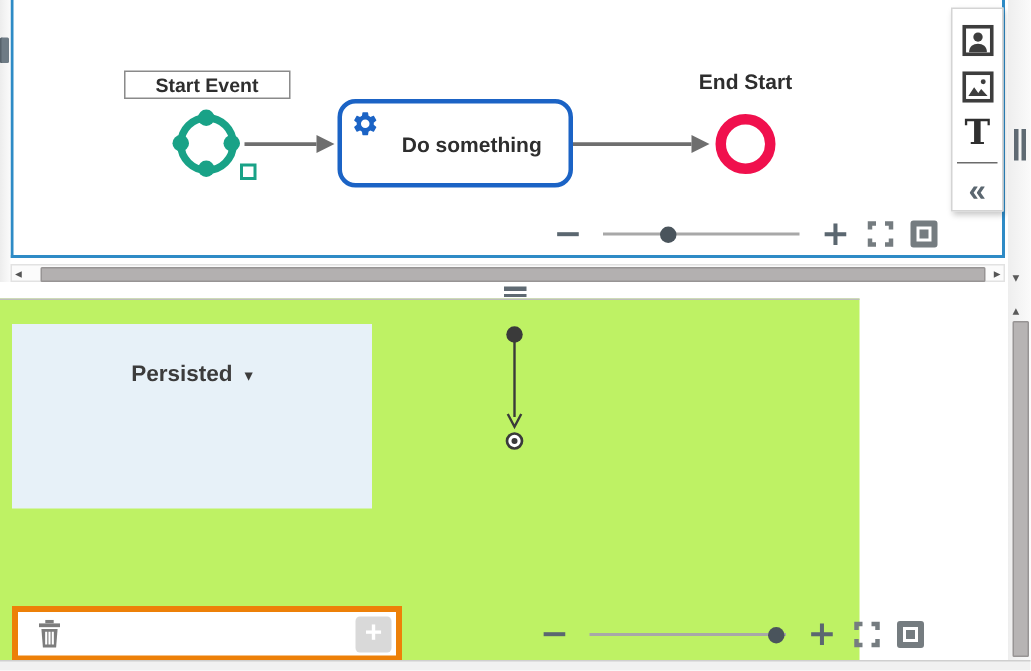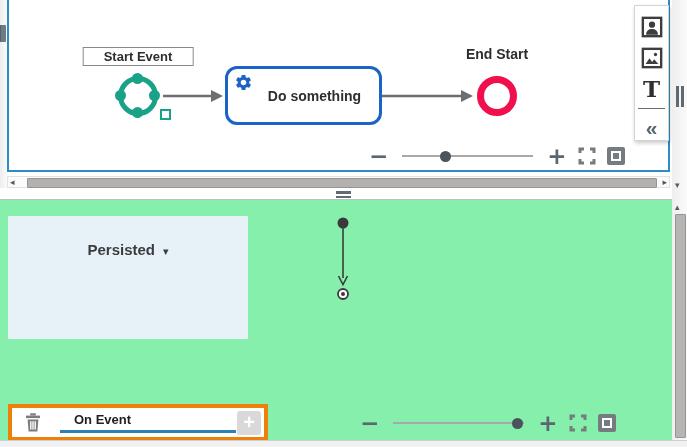--- a/index.html
+++ b/index.html
@@ -59,21 +59,21 @@
   .fit-icon::after{content:"";position:absolute;left:2px;top:2px;width:6px;height:6px;background:#757c80;}
   
   .palette{position:absolute;left:625px;top:5px;width:35px;height:136px;background:#fff;
     border:1px solid #d4d4d4;box-shadow:1px 2px 4px rgba(0,0,0,.22);
     display:flex;flex-direction:column;align-items:center;padding-top:9px;box-sizing:border-box;gap:7px;}
   .pal-btn{width:24px;height:24px;display:flex;align-items:center;justify-content:center;cursor:pointer;}
   .pal-T{font-family:"DejaVu Serif","Liberation Serif",serif;font-weight:bold;font-size:23px;color:#2f2f2f;line-height:22px;}
   .pal-div{width:27px;height:0;border-top:1.5px solid #6b6b6b;}
   .pal-collapse{font-size:21px;font-weight:bold;color:#5b6770;line-height:18px;}
   
-  .bottom-panel{position:absolute;left:0;top:199px;width:672px;height:241px;background:#86efac;
+  .bottom-panel{position:absolute;left:0;top:199px;width:573px;height:241px;background:#bef264;
     border-top:1px solid #bdbdbd;box-sizing:border-box;}
   .col-box{position:absolute;top:16px;height:123px;background:#e7f1f8;text-align:center;
     font-weight:bold;font-size:15px;color:#3c3c3c;box-sizing:border-box;padding-top:25px;}
   .col-box .caret{font-size:11px;margin-left:8px;color:#3c3c3c;}
   .map-connector{position:absolute;left:328px;top:8px;}
   .event-bar{position:absolute;left:8px;top:204px;width:260px;height:37px;box-sizing:border-box;
     border:4px solid #ED8008;background:#fff;display:flex;align-items:center;}
   .trash-btn{margin-left:13px;display:flex;align-items:center;cursor:pointer;}
   .event-field{margin-left:19px;width:176px;font-weight:bold;font-size:13px;color:#1f1f1f;
     border-bottom:3px solid #2e7fb5;padding:0 0 3px 14px;box-sizing:border-box;cursor:text;}
@@ -204,21 +204,20 @@
         <rect x="5.2" y="0.3" width="5.6" height="2.2" fill="#7c7c7c"></rect>
         <rect x="1" y="2.6" width="14" height="2.5" fill="#7c7c7c"></rect>
         <path d="M2.6 6.4 h10.8 l-1 12.2 h-8.8 z" fill="#7c7c7c"></path>
         <g stroke="#ffffff" stroke-width="1.4">
           <line x1="5.8" y1="8.2" x2="5.8" y2="16.6"></line>
           <line x1="8" y1="8.2" x2="8" y2="16.6"></line>
           <line x1="10.2" y1="8.2" x2="10.2" y2="16.6"></line>
         </g>
       </svg>
     </span>
-    <span class="event-field">On Event</span>
     <span class="add-btn">+</span>
   </div>
 
   <div class="zoomrow" style="left:360px;top:209px;">
     <span class="z-glyph">−</span>
     <span class="z-track">
       <span class="z-thumb" style="left: calc(95% - 5.5px);"></span>
     </span>
     <span class="z-glyph">+</span>
     <span class="z-icon">

